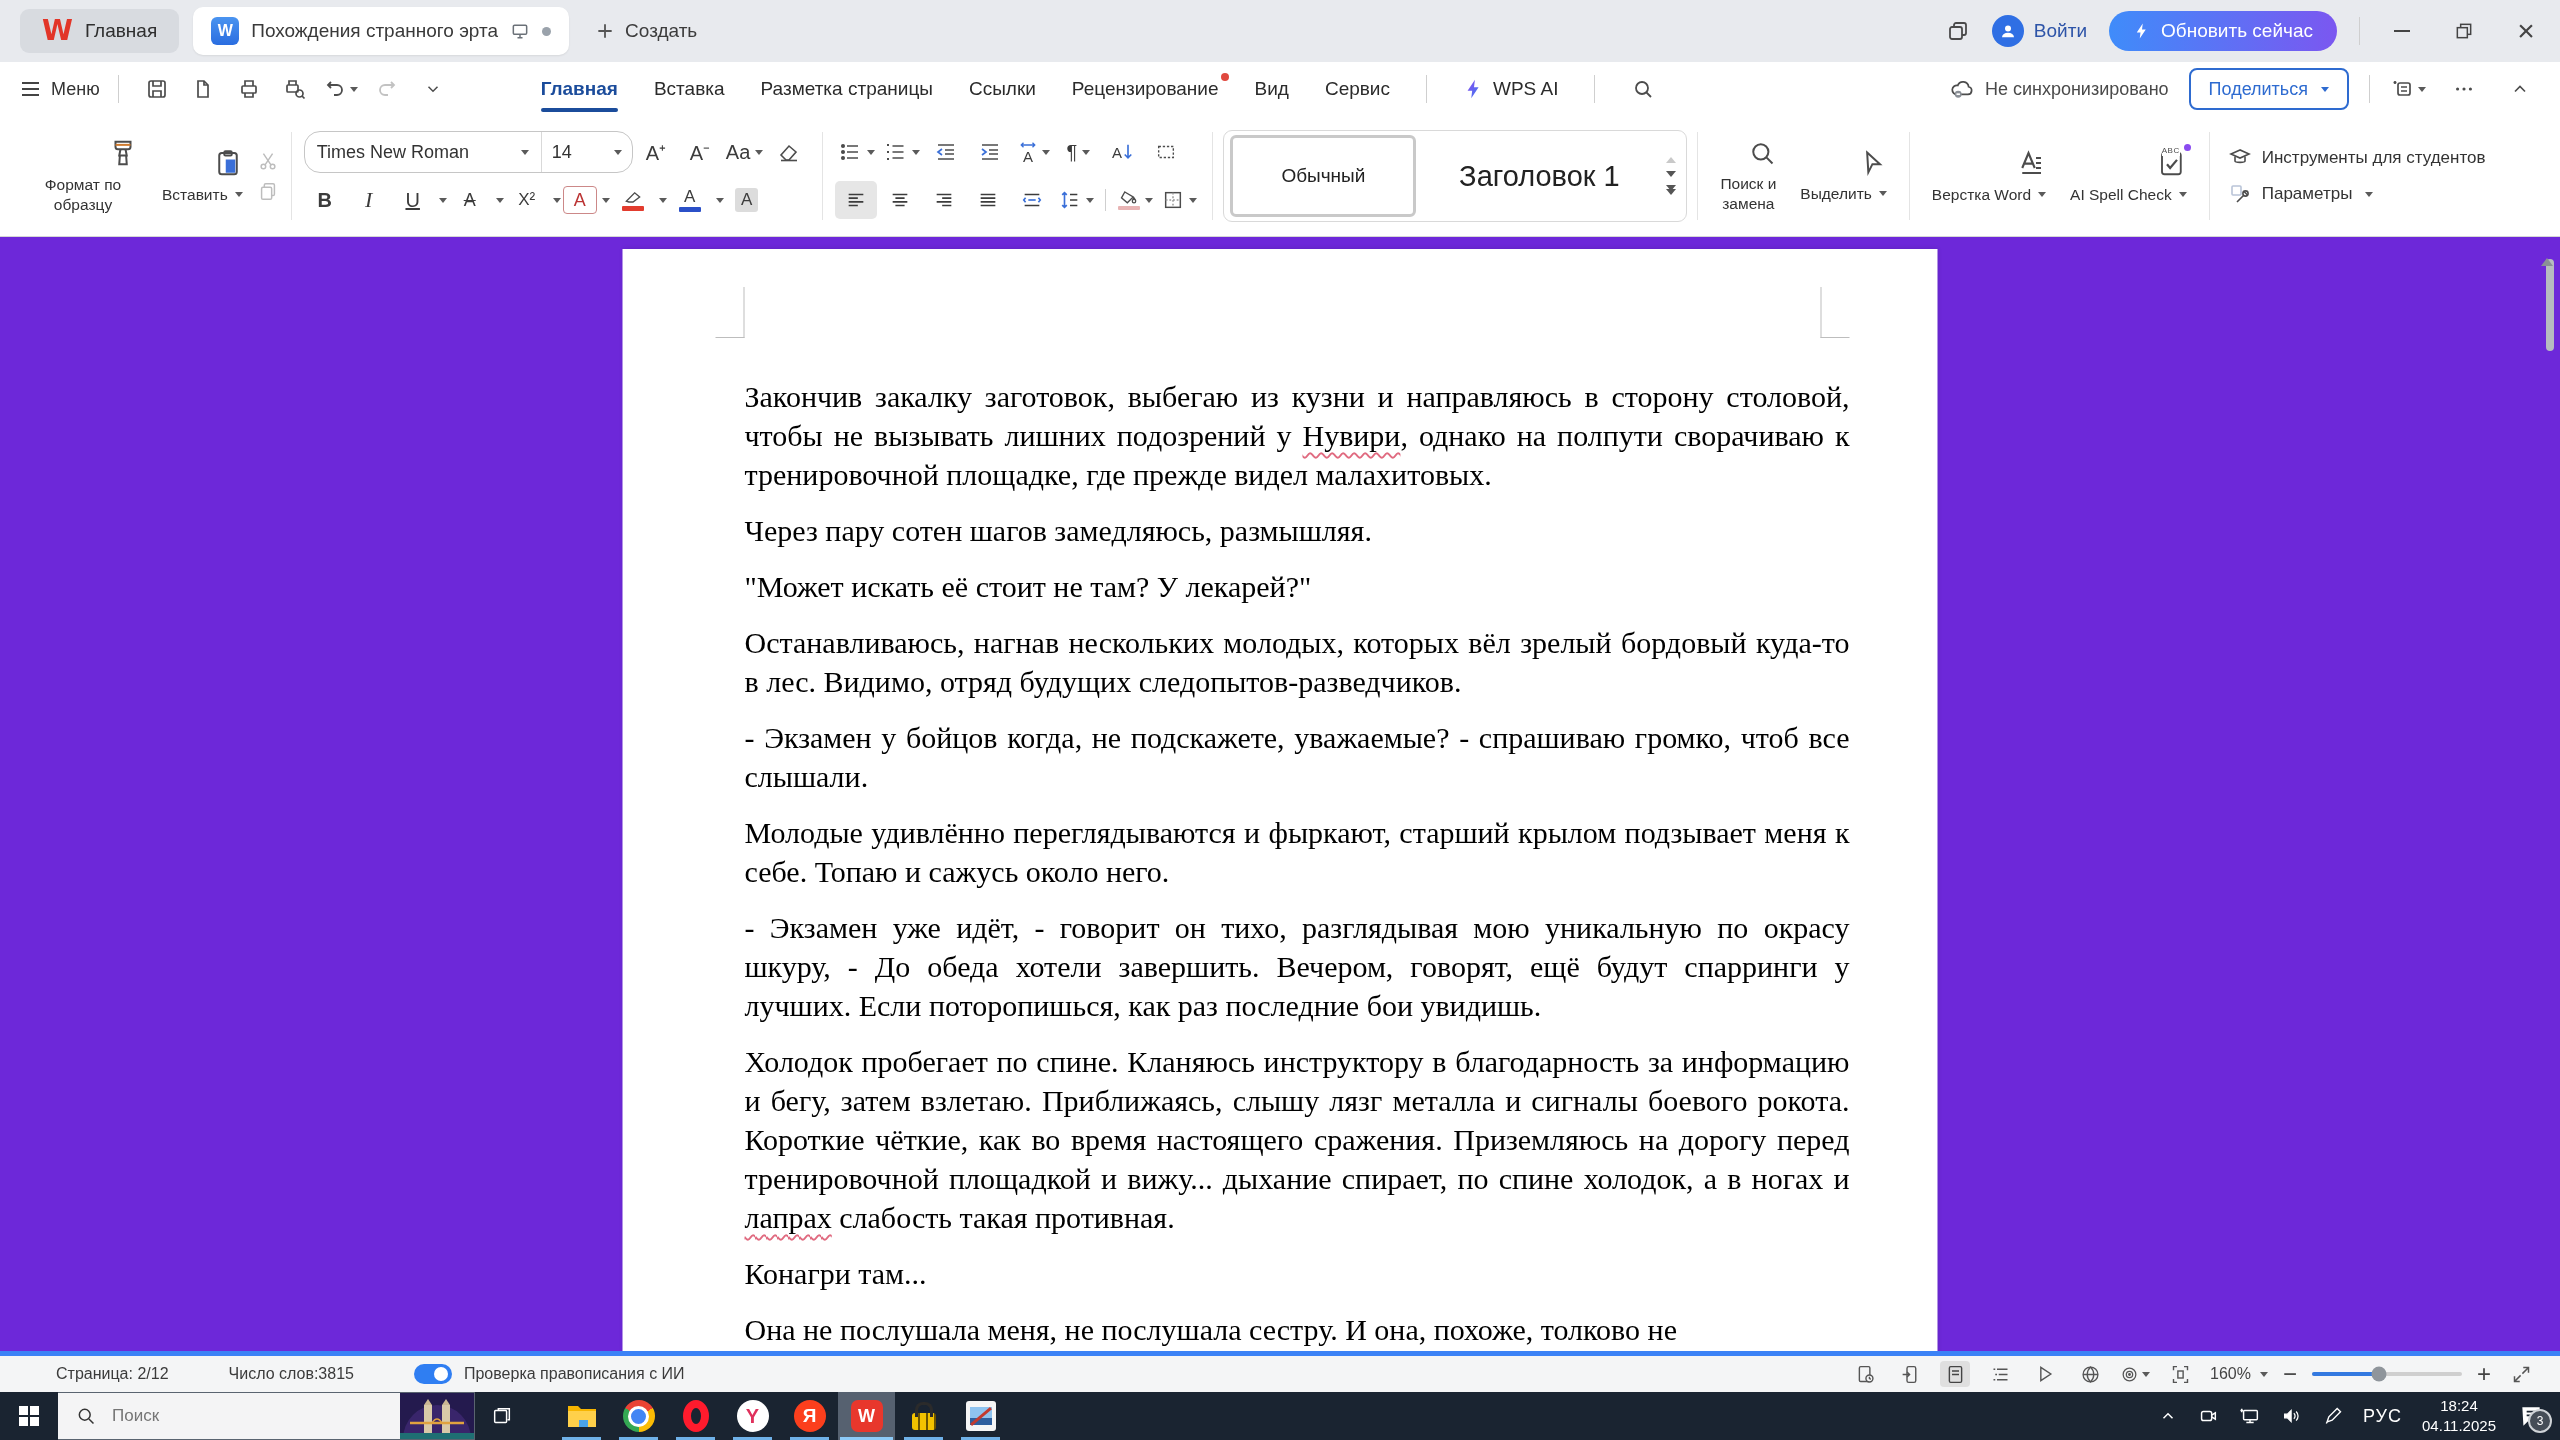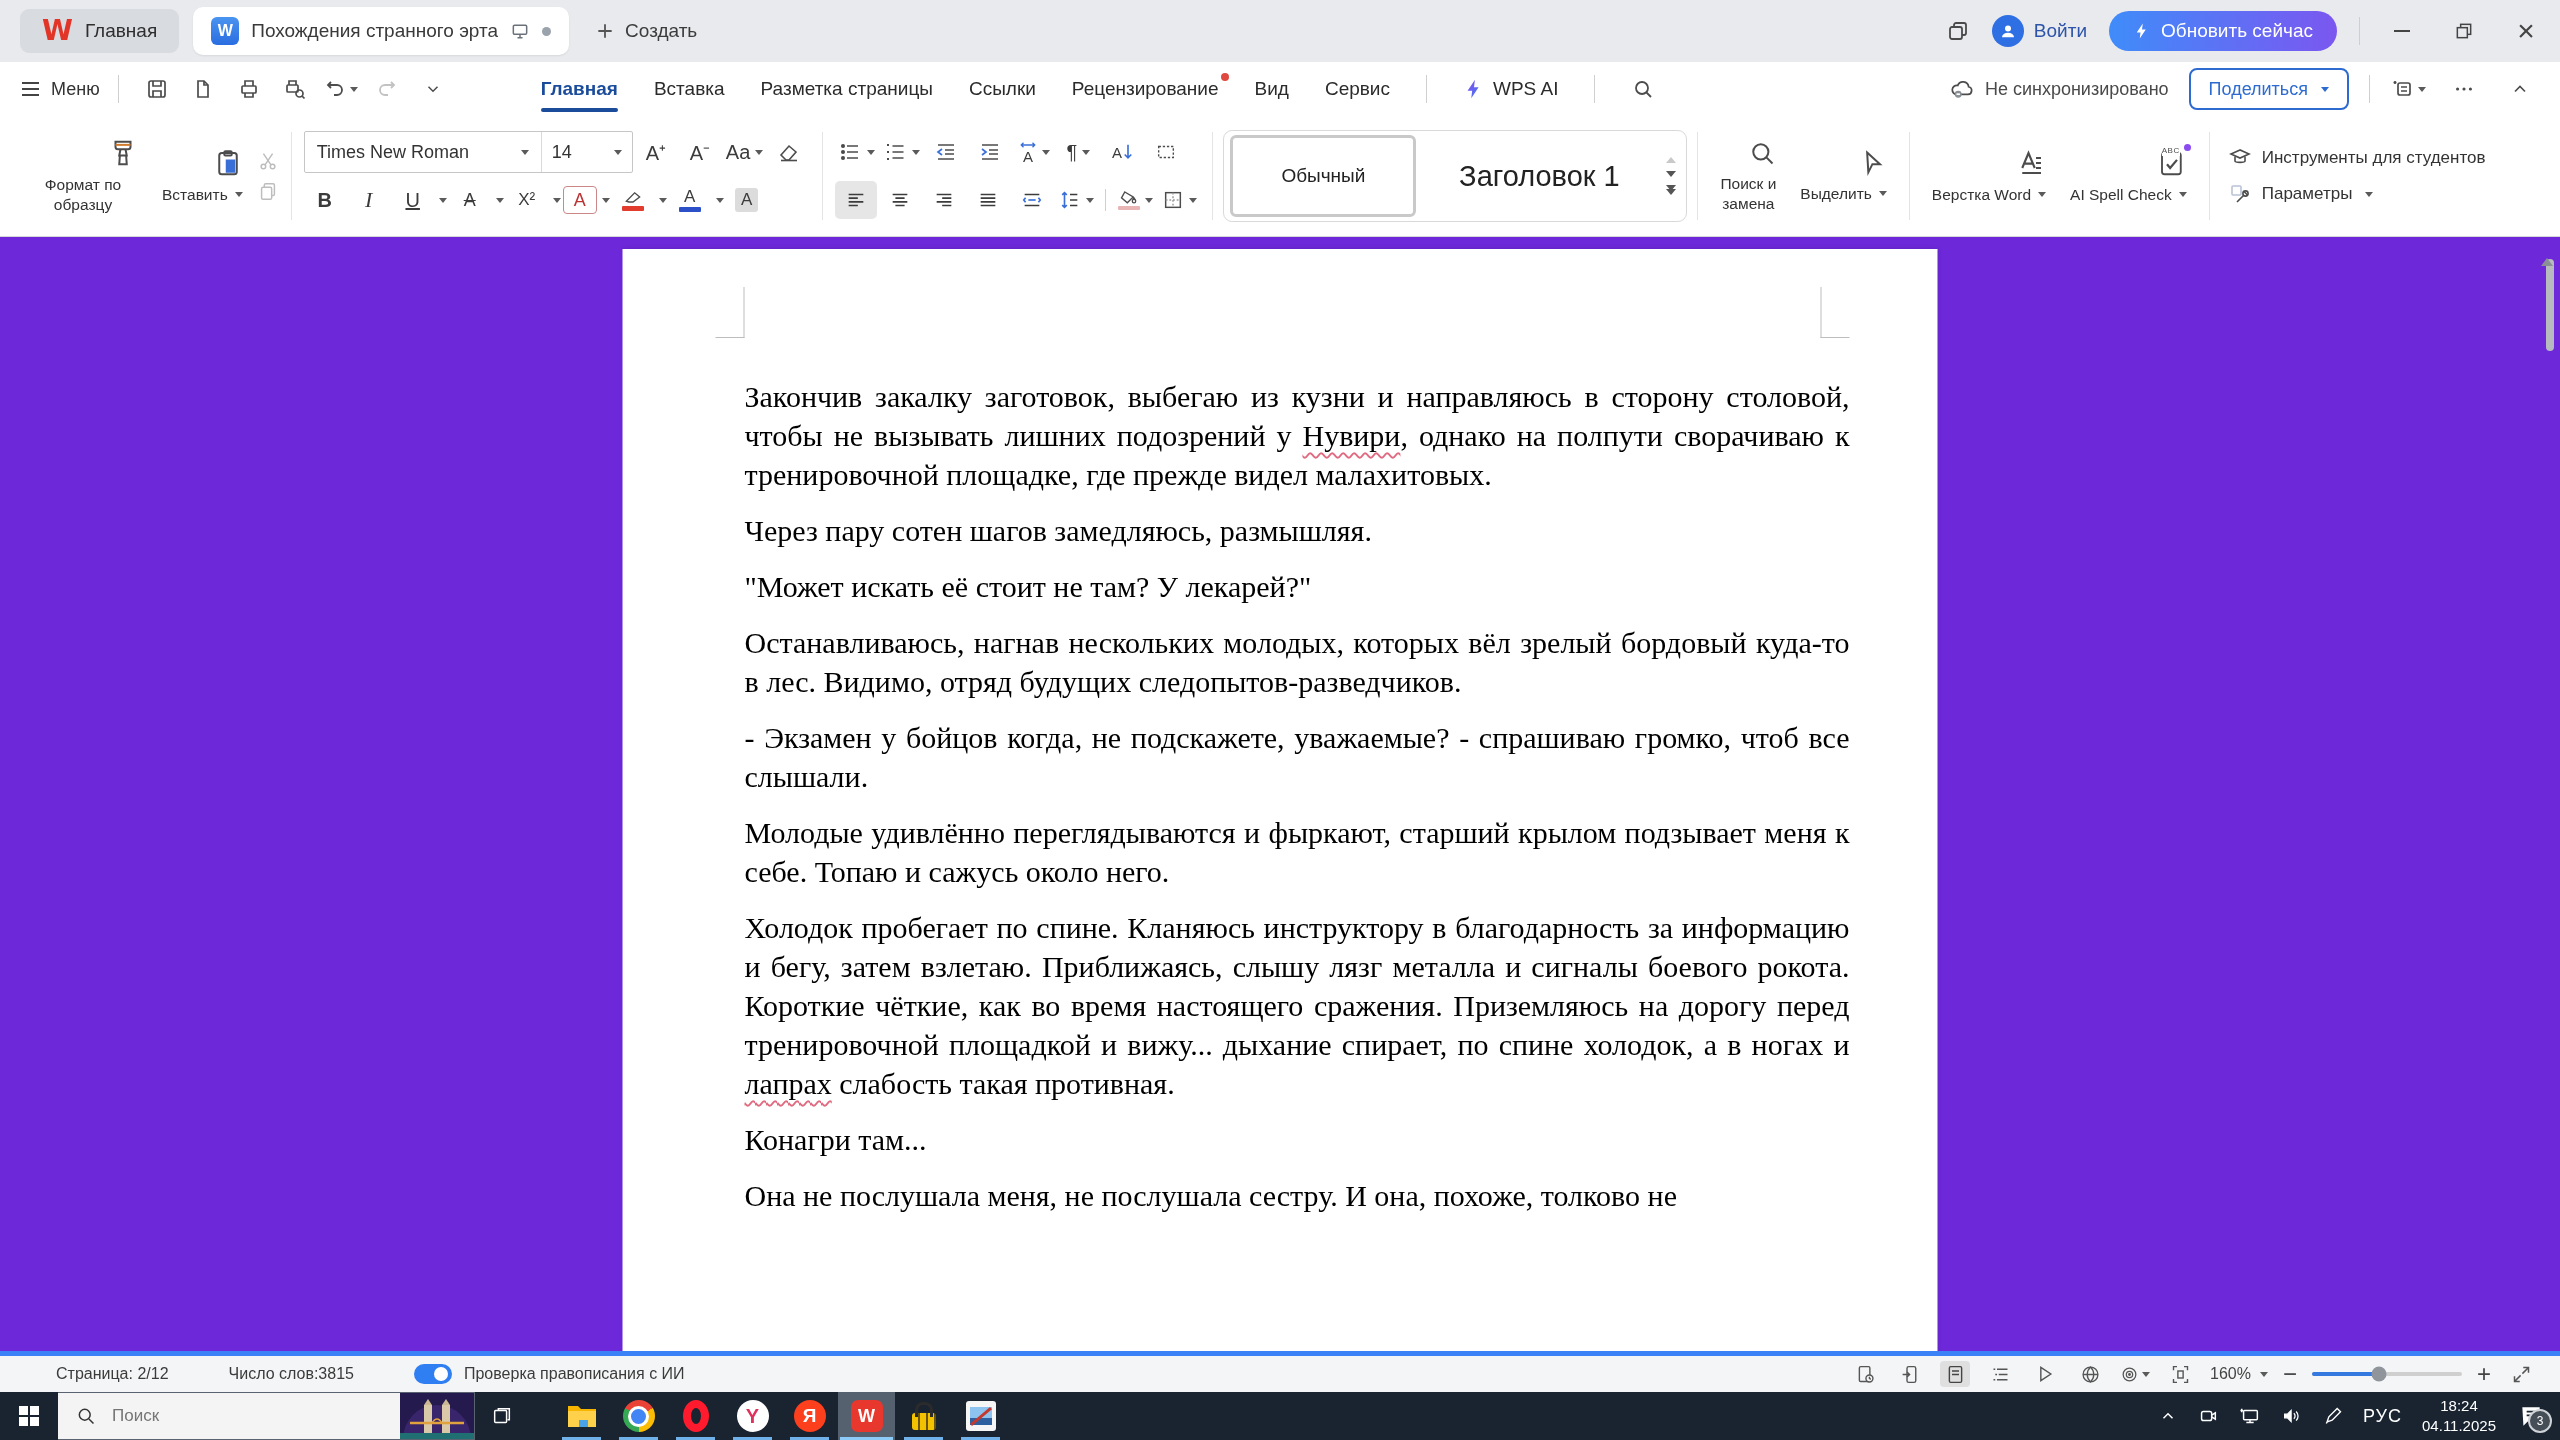--- a/index.html
+++ b/index.html
@@ -42,21 +42,21 @@
   .toolbar{height:120px;background:#fff;border-bottom:1px solid #d6d6d6;display:flex;align-items:stretch;padding:0 10px;flex-shrink:0;overflow:hidden}
   .vdiv{width:1px;background:#e4e4e4;margin:16px 4px;flex-shrink:0}
   .tgroup{display:flex;align-items:center;gap:4px;padding:0 8px;flex-shrink:0}
   .tcol{display:flex;flex-direction:column;justify-content:center;gap:6px;padding:0 8px;flex-shrink:0}
   .trow{display:flex;align-items:center;gap:2px;height:42px}
   .bigbtn{display:flex;flex-direction:column;align-items:flex-end;justify-content:center;gap:7px;font-size:15.5px;color:#333;padding:4px 10px;border-radius:6px;text-align:center;line-height:1.25}
   .bigbtn .lbl{display:flex;align-items:center;gap:4px;white-space:pre-line}
   .tbtn{min-width:36px;height:38px;display:flex;align-items:center;justify-content:center;gap:2px;border-radius:5px;font-size:20px;color:#3c3c3c;padding:0 3px}
   .tbtn.active{background:#e6e6e6}
   .ltr{font-family:"Liberation Serif",serif;font-size:22px;color:#3a3a3a;line-height:1}
-  .fontbox{display:flex;align-items:center;border:1px solid #c6c6c6;border-radius:2px;height:40px;overflow:hidden}
+  .fontbox{display:flex;align-items:center;border:1px solid #c6c6c6;border-radius:16px;height:40px;overflow:hidden}
   .fname{width:212px;padding:0 12px;font-size:18px;color:#333;display:flex;align-items:center;justify-content:space-between;height:100%}
   .fsize{width:70px;padding:0 10px;font-size:18px;color:#333;display:flex;align-items:center;justify-content:space-between;height:100%;border-left:1px solid #d9d9d9}
   .colstack{display:flex;flex-direction:column;align-items:center;line-height:1}
   .cbar{width:22px;height:5px;border-radius:1px;margin-top:2px}
   .shadeA{background:#dcdcdc;border-radius:3px;padding:2px 6px;font-size:17px}
   .styles-box{display:flex;align-items:center;border:1px solid #d9d9d9;border-radius:9px;margin:14px 6px;padding:4px 6px;gap:8px;flex-shrink:0}
   .chip{height:76px;display:flex;align-items:center;justify-content:center;border-radius:6px;padding:0 20px;color:#222}
   .chip.sel{border:3px solid #c9c9c9;font-size:19px;width:140px}
   .chip.h1{font-weight:400;font-size:29px;width:190px;font-family:"Liberation Sans",sans-serif}
   .arrcol{display:flex;flex-direction:column;align-items:center;gap:8px;padding:0 4px}
@@ -605,20 +605,21 @@
   <div class="page">
     <span class="crop l"></span>
     <span class="crop r"></span>
     <div class="page-text">
         <p class="para"><span>Закончив закалку заготовок, выбегаю из кузни и направляюсь в сторону столовой, чтобы не вызывать лишних подозрений у </span><span class="spell-error">Нувири</span><span>, однако на полпути сворачиваю к тренировочной площадке, где прежде видел малахитовых.</span></p>
         <p class="para"><span>Через пару сотен шагов замедляюсь, размышляя.</span></p>
         <p class="para"><span>"Может искать её стоит не там? У лекарей?"</span></p>
         <p class="para"><span>Останавливаюсь, нагнав нескольких молодых, которых вёл зрелый бордовый куда-то в лес. Видимо, отряд будущих следопытов-разведчиков.</span></p>
         <p class="para"><span>- Экзамен у бойцов когда, не подскажете, уважаемые? - спрашиваю громко, чтоб все слышали.</span></p>
         <p class="para"><span>Молодые удивлённо переглядываются и фыркают, старший крылом подзывает меня к себе. Топаю и сажусь около него.</span></p>
+        <p class="para"><span>- Экзамен уже идёт, - говорит он тихо, разглядывая мою уникальную по окрасу шкуру, - До обеда хотели завершить. Вечером, говорят, ещё будут спарринги у лучших. Если поторопишься, как раз последние бои увидишь.</span></p>
         <p class="para"><span>Холодок пробегает по спине. Кланяюсь инструктору в благодарность за информацию и бегу, затем взлетаю. Приближаясь, слышу лязг металла и сигналы боевого рокота. Короткие чёткие, как во время настоящего сражения. Приземляюсь на дорогу перед тренировочной площадкой и вижу... дыхание спирает, по спине холодок, а в ногах и </span><span class="spell-error">лапрах</span><span> слабость такая противная.</span></p>
         <p class="para"><span>Конагри там...</span></p>
         <p class="para"><span>Она не послушала меня, не послушала сестру. И она, похоже, толково не</span></p>
       </div>
   </div>
   <div class="vscroll">
     <span class="vs-up"></span>
     <span class="vs-thumb" style="display:block"></span>
   </div>
 </main>

